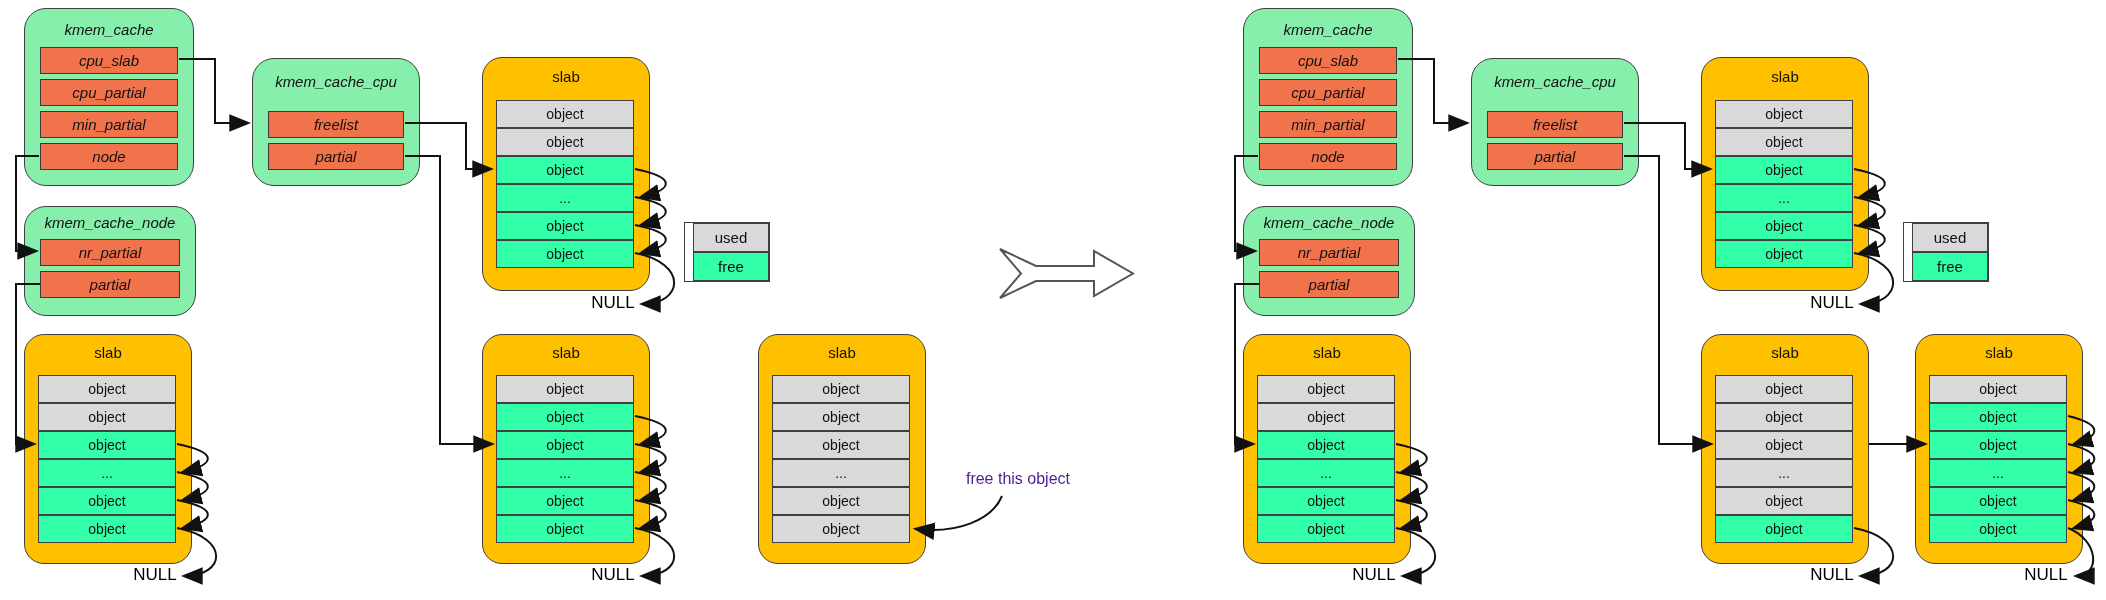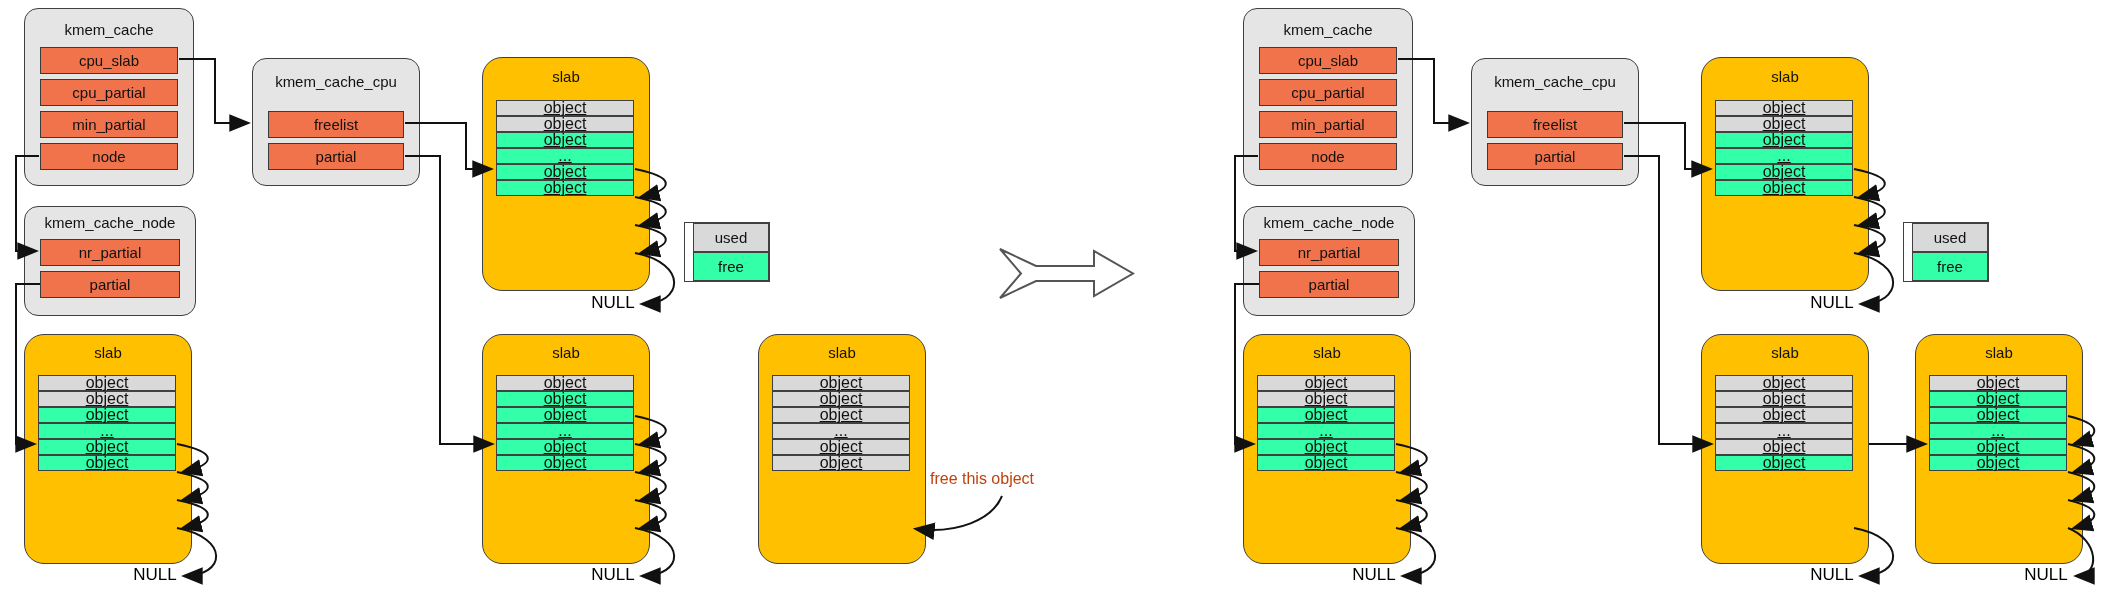--- a/index.html
+++ b/index.html
@@ -8,23 +8,24 @@
     position: relative;
     width: 2106px;
     height: 600px;
     background: #ffffff;
     font-family: "Liberation Sans", sans-serif;
     color: #111;
     overflow: hidden;
   }
   .sbox {
     position: absolute;
-    background: #e5e5e5;
+    background: #86efac;
     border: 1.5px solid #404040;
-    border-radius: 14px;
+    border-radius: 22px;
+    font-style: italic;
   }
   .stitle {
     position: absolute;
     left: 0; right: 0;
     text-align: center;
     font-size: 15px;
     color: #111;
     white-space: nowrap;
   }
   .field {
@@ -37,25 +38,24 @@
     font-size: 15px;
   }
   .slab {
     position: absolute;
     background: #FFC000;
     border: 1.5px solid #404040;
     border-radius: 20px;
   }
   .rows { position: absolute; left: 13px; right: 15px; }
   .orow {
-    height: 16px;
+    height: 28px;
     border: 1.5px solid #404040;
     display: flex; align-items: center; justify-content: center;
-    font-size: 16px;
-    text-decoration: underline;
+    font-size: 14px;
   }
   .orow[data-state="used"] { background: #D9D9D9; }
   .orow[data-state="free"] { background: #33FFA9; }
   .legend {
     position: absolute;
     width: 86px;
     border: 1px solid #404040;
     padding-left: 8px;
   }
   .legend-row {
@@ -68,23 +68,23 @@
   .legend-row[data-state="free"] { background: #33FFA9; }
   .null-label {
     position: absolute;
     font-size: 17px;
     color: #000;
     text-align: center;
     white-space: nowrap;
   }
   .annotation {
     position: absolute;
-    color: #c2410c;
+    color: #4c1d95;
     font-size: 16px;
-    text-align: left;
+    text-align: right;
     white-space: nowrap;
   }
   #wires { position:absolute; left:0; top:0; width:2106px; height:600px; pointer-events:none; }
 </style>
 </head>
 <body>
 
 <div id="stage">
 
   <div class="sbox" style="left:24px;top:8px;width:170px;height:178px">

